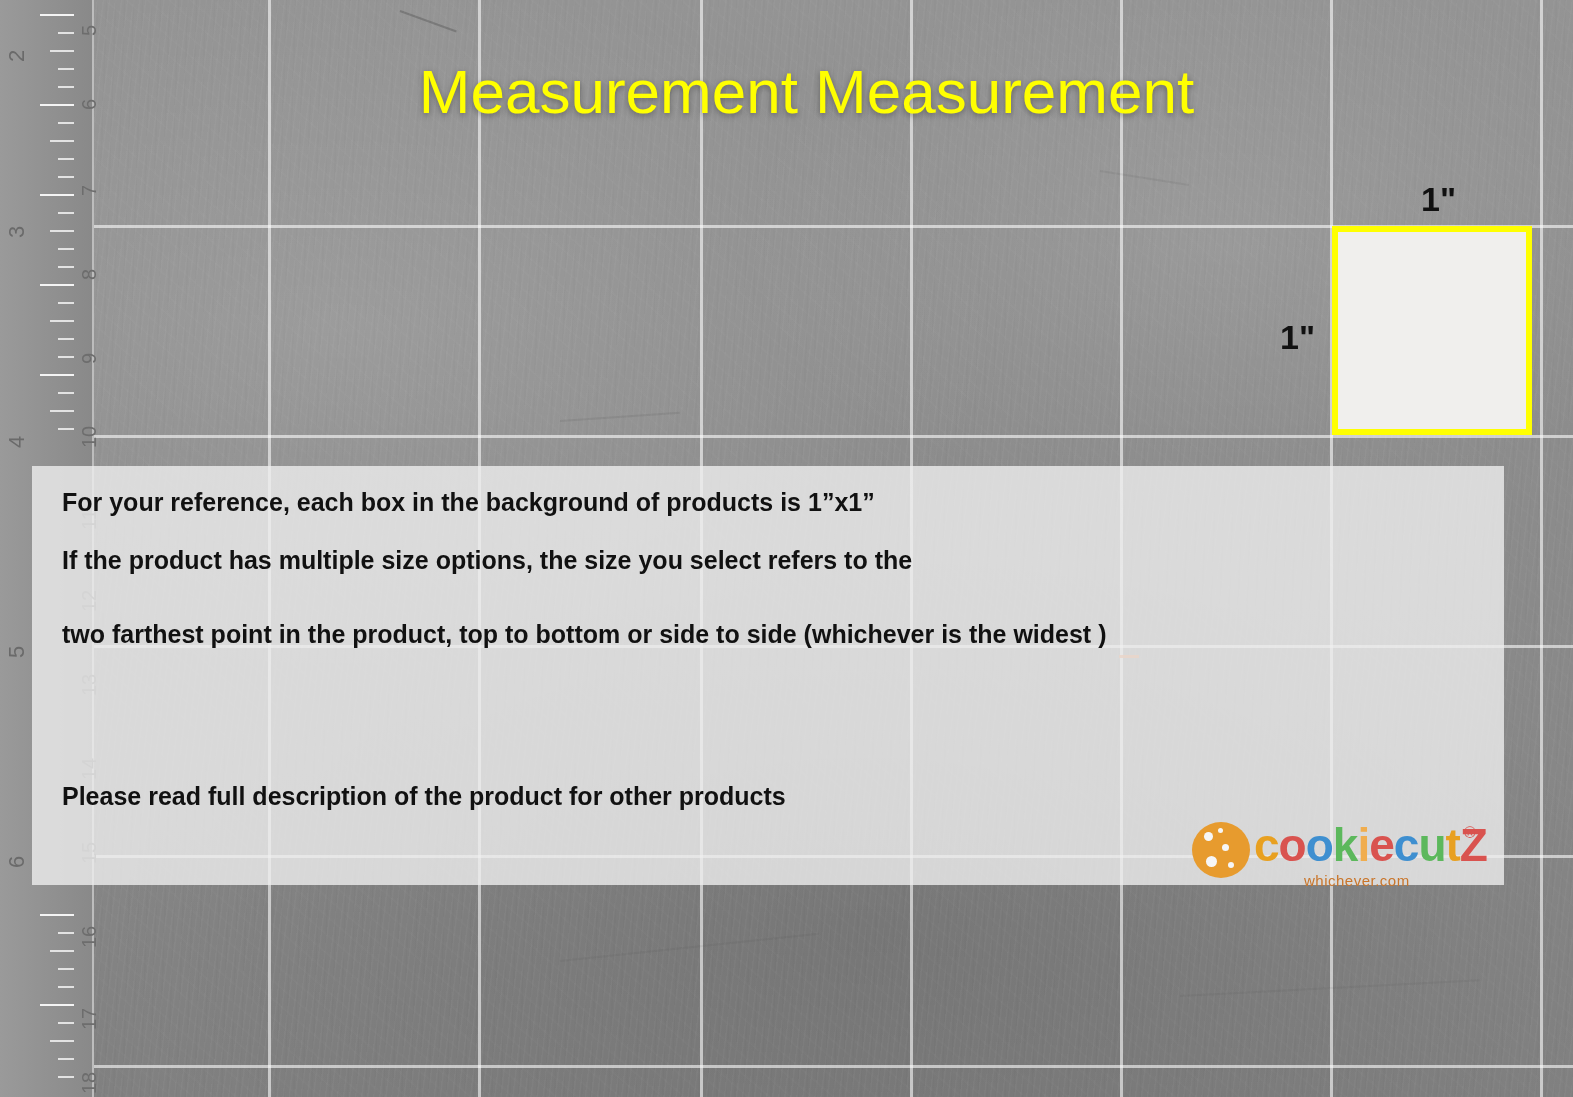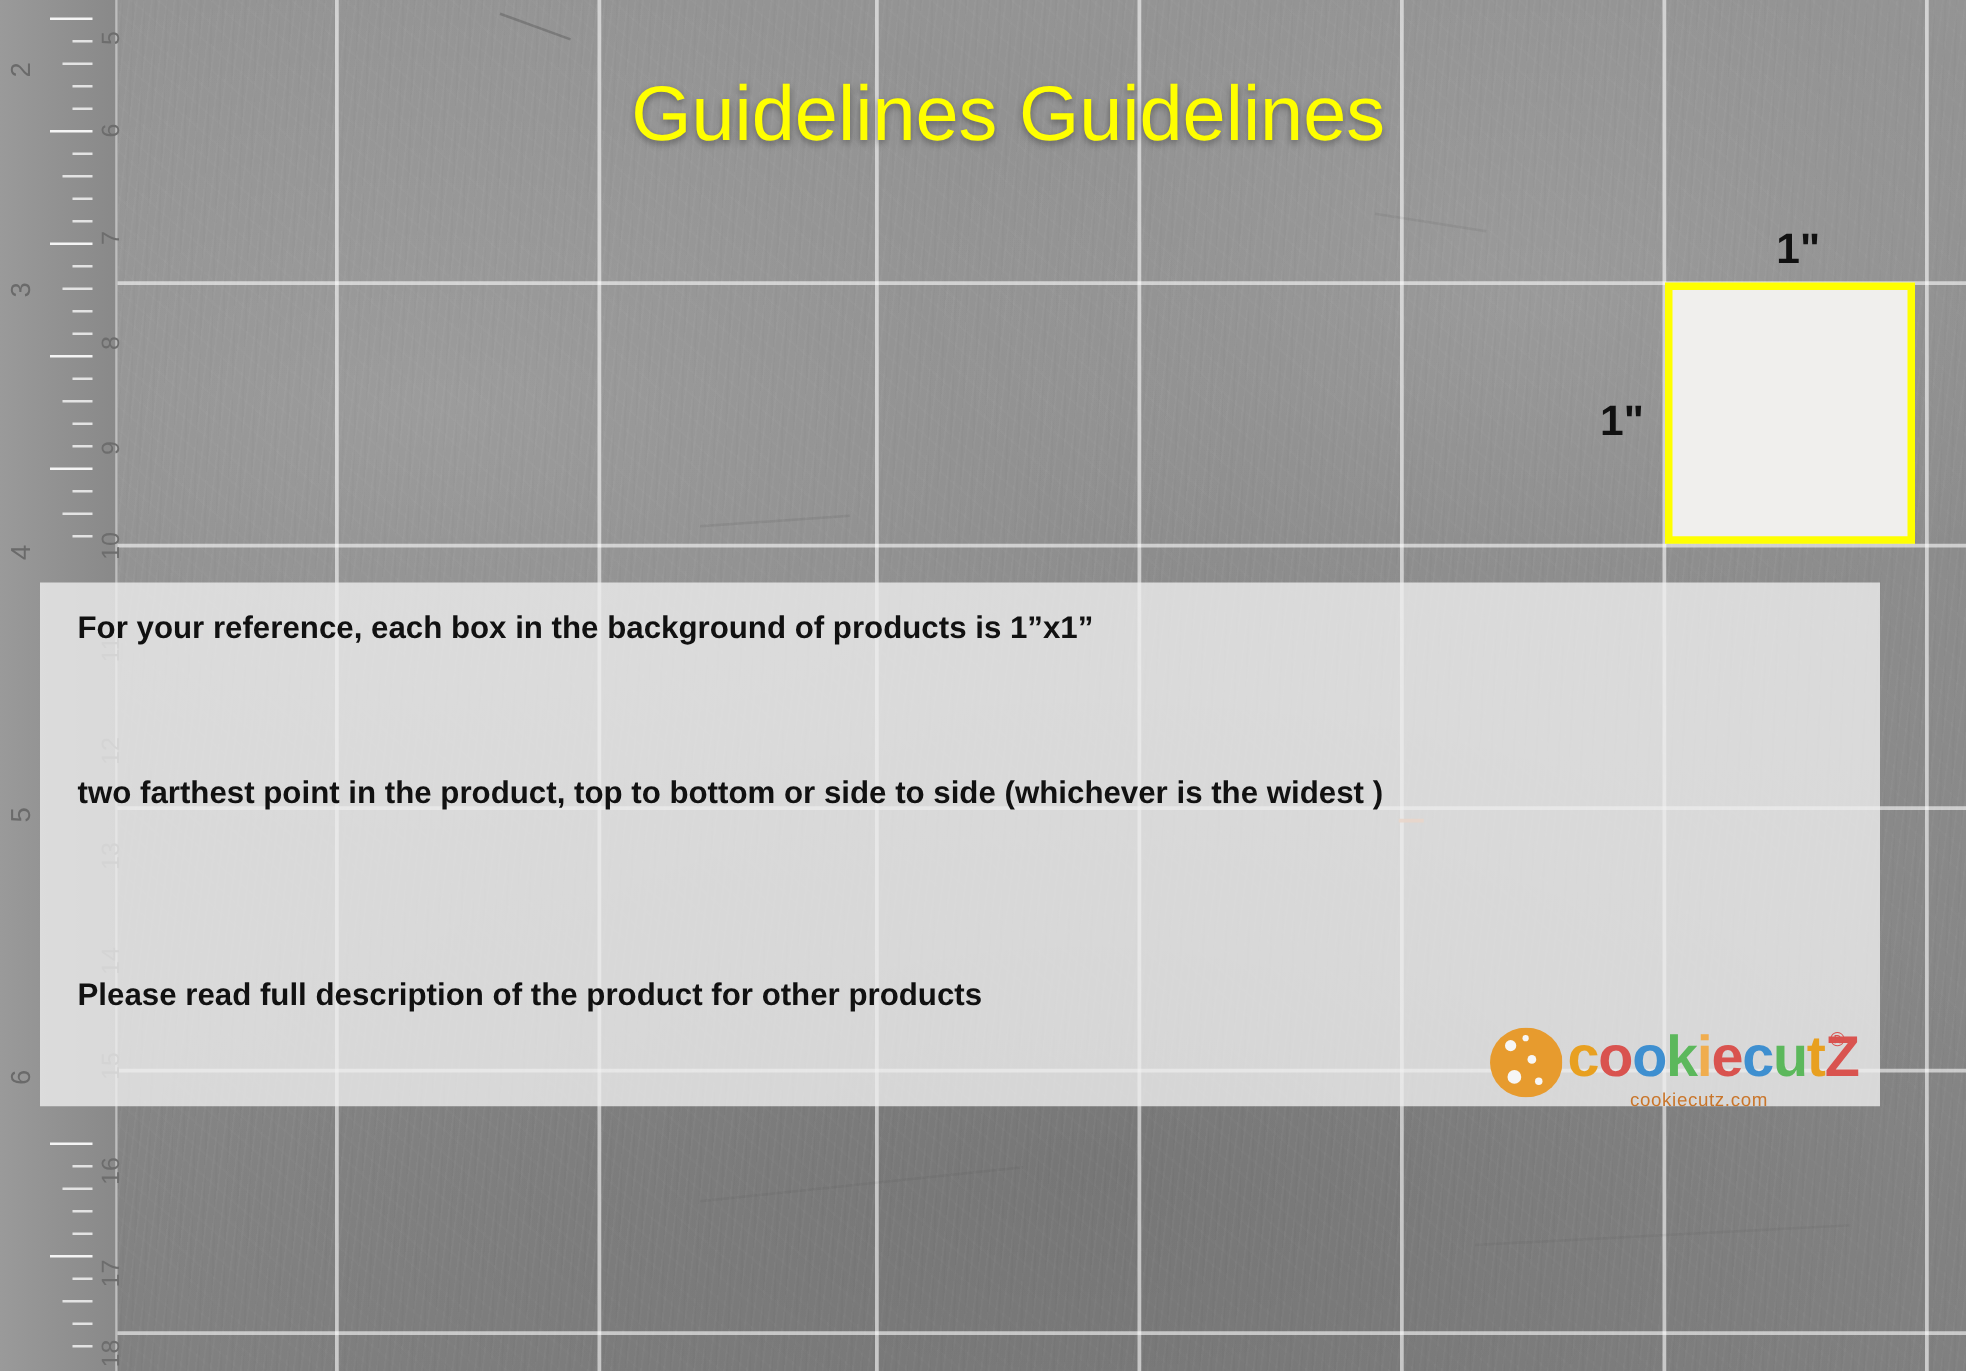--- a/index.html
+++ b/index.html
@@ -312,40 +312,41 @@
     <div class="ruler-num" style="top:1030px">17</div>
     <div class="ruler-num" style="top:1094px">18</div>
   </div>
 
   <div class="ruler-num-outer" style="top:62px">2</div>
   <div class="ruler-num-outer" style="top:238px">3</div>
   <div class="ruler-num-outer" style="top:448px">4</div>
   <div class="ruler-num-outer" style="top:658px">5</div>
   <div class="ruler-num-outer" style="top:868px">6</div>
 
-  <div class="title">Guidelines Guidelines</div>
+  <div class="title">Measurement Measurement</div>
 
   <div class="ref-square"></div>
   <div class="ref-label-top">1"</div>
   <div class="ref-label-left">1"</div>
 
   <div class="panel">
     <div class="line line-1">For your reference, each box in the background of products is 1”x1”</div>
+    <div class="line line-2">If the product has multiple size options, the size you select refers to the</div>
     <div class="line line-3">two farthest point in the product, top to bottom or side to side (whichever is the widest )</div>
     <div class="line line-5">Please read full description of the product for other products</div>
   </div>
 
   <div class="logo">
     <div class="cookie">
       <div class="chip" style="left:12px; top:10px; width:9px; height:9px;"></div>
       <div class="chip" style="left:30px; top:22px; width:7px; height:7px;"></div>
       <div class="chip" style="left:14px; top:34px; width:11px; height:11px;"></div>
       <div class="chip" style="left:36px; top:40px; width:6px; height:6px;"></div>
       <div class="chip" style="left:26px; top:6px; width:5px; height:5px;"></div>
     </div>
     <div class="logo-word">
       <span class="c1">c</span><span class="c2">o</span><span class="c3">o</span><span class="c4">k</span><span class="c5">i</span><span class="c6">e</span><span class="c7">c</span><span class="c8">u</span><span class="c9">t</span><span class="c10">Z</span>
     </div>
     <div class="logo-reg">®</div>
-    <div class="logo-url">cookiecutz.com</div>
+    <div class="logo-url">whichever.com</div>
   </div>
 
 </div>
 
 </body></html>

